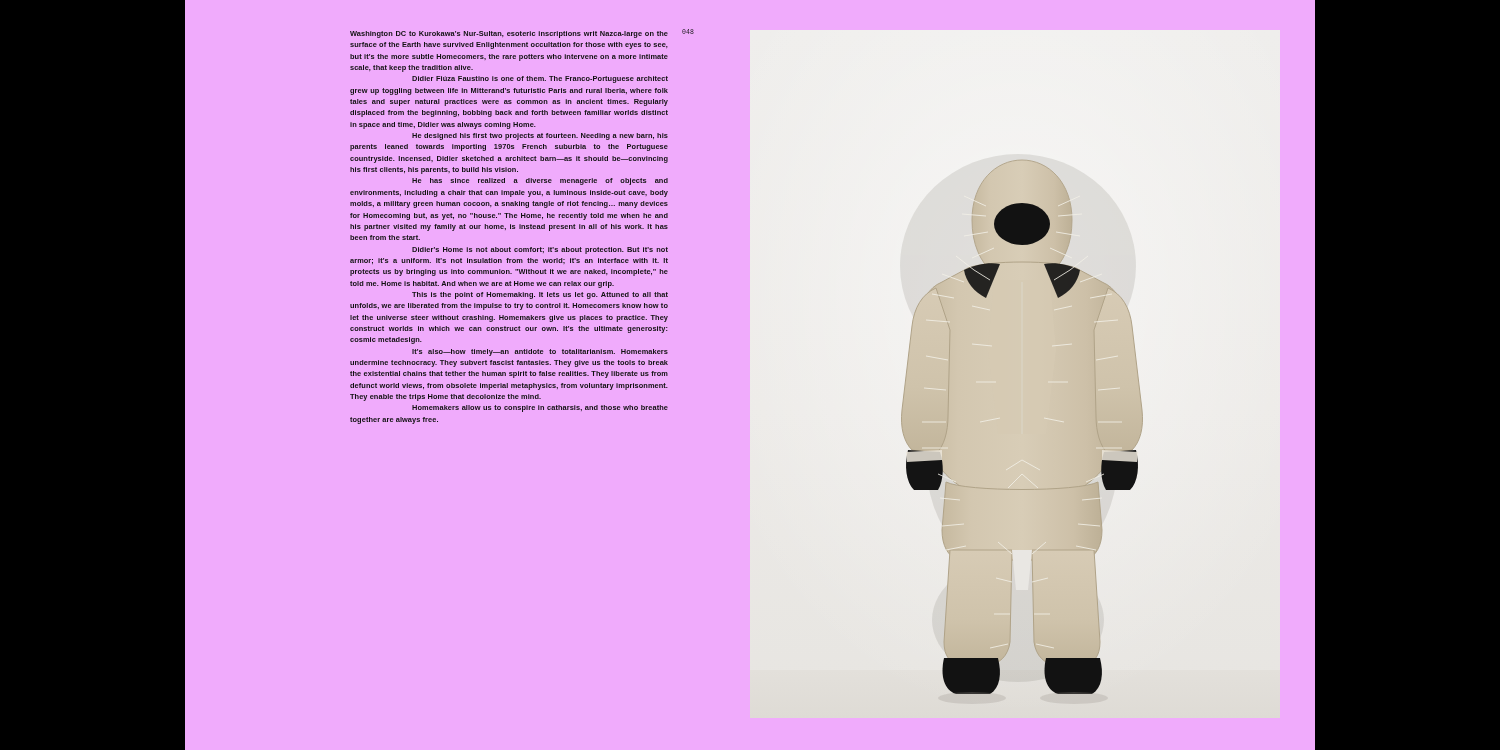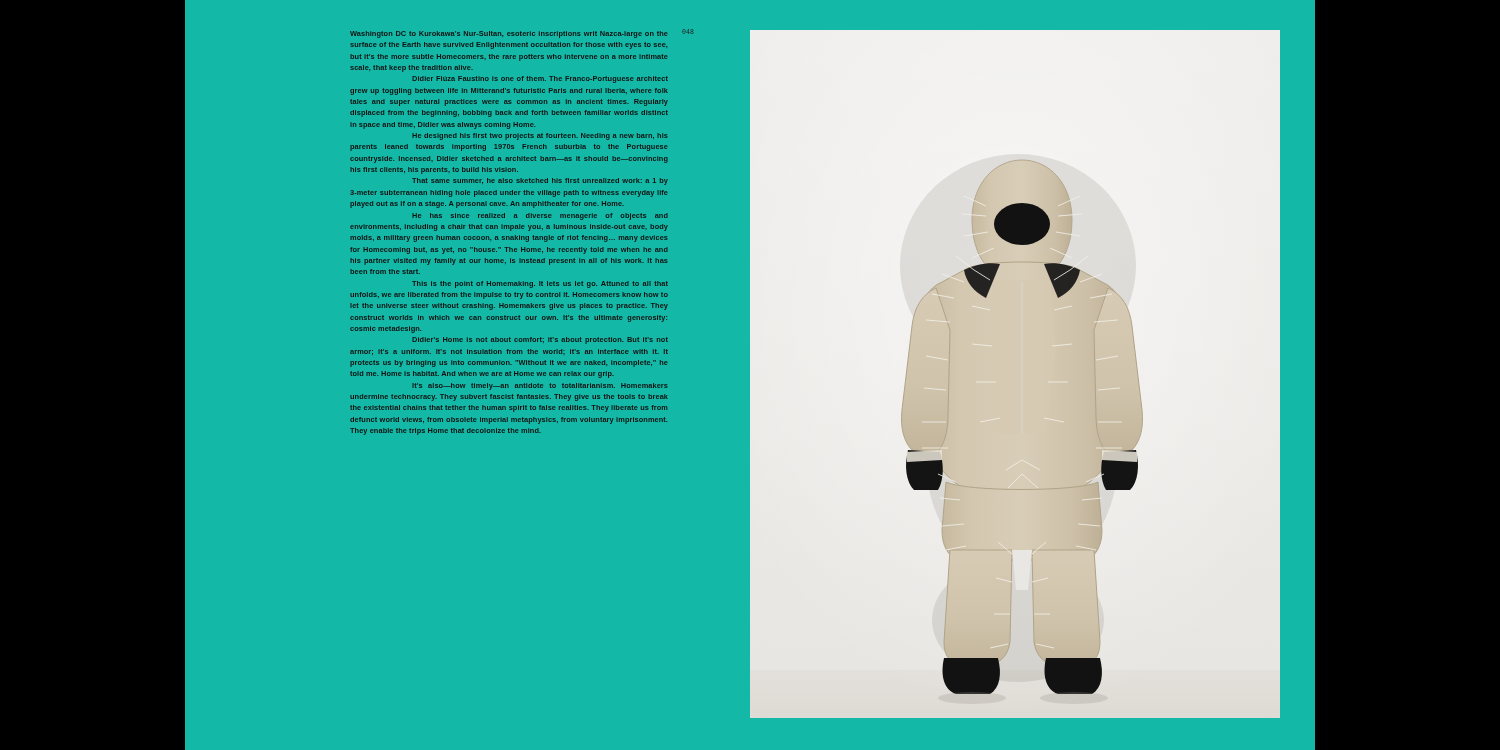--- a/index.html
+++ b/index.html
@@ -18,21 +18,21 @@
     width: 1500px;
     height: 750px;
     background: #000000;
   }
   .page {
     position: absolute;
     left: 185px;
     top: 0px;
     width: 1130px;
     height: 750px;
-    background: #14b8a6;
+    background: #f0abfc;
   }
 
   
   .text-col {
     position: absolute;
     left: 165px;           
     top: 28px;
     width: 318px;          
     color: #111111;
     font-size: 7.4px;
@@ -102,25 +102,25 @@
 <body>
 
 <div class="stage">
 
   <div class="page">
 
     <div class="text-col">
       <p>Washington DC to Kurokawa's Nur-Sultan, esoteric inscriptions writ Nazca-large on the surface of the Earth have survived Enlightenment occultation for those with eyes to see, but it's the more subtle Homecomers, the rare potters who intervene on a more intimate scale, that keep the tradition alive.</p>
       <p class="indent">Didier Fiúza Faustino is one of them. The Franco-Portuguese architect grew up toggling between life in Mitterand's futuristic Paris and rural Iberia, where folk tales and super natural practices were as common as in ancient times. Regularly displaced from the beginning, bobbing back and forth between familiar worlds distinct in space and time, Didier was always coming Home.</p>
       <p class="indent">He designed his first two projects at fourteen. Needing a new barn, his parents leaned towards importing 1970s French suburbia to the Portuguese countryside. Incensed, Didier sketched a architect barn—as it should be—convincing his first clients, his parents, to build his vision.</p>
-      <p class="indent">That same summer, he also sketched his first unrealized work: a 1 by 3-meter subterranean hiding hole placed under the village path to witness everyday life played out as if on a stage. A personal cave. An amphitheater for one. Home.</p>
       <p class="indent">He has since realized a diverse menagerie of objects and environments, including a chair that can impale you, a luminous inside-out cave, body molds, a military green human cocoon, a snaking tangle of riot fencing… many devices for Homecoming but, as yet, no "house." The Home, he recently told me when he and his partner visited my family at our home, is instead present in all of his work. It has been from the start.</p>
+      <p class="indent">Didier's Home is not about comfort; it's about protection. But it's not armor; it's a uniform. It's not insulation from the world; it's an interface with it. It protects us by bringing us into communion. "Without it we are naked, incomplete," he told me. Home is habitat. And when we are at Home we can relax our grip.</p>
       <p class="indent">This is the point of Homemaking. It lets us let go. Attuned to all that unfolds, we are liberated from the impulse to try to control it. Homecomers know how to let the universe steer without crashing. Homemakers give us places to practice. They construct worlds in which we can construct our own. It's the ultimate generosity: cosmic metadesign.</p>
-      <p class="indent">Didier's Home is not about comfort; it's about protection. But it's not armor; it's a uniform. It's not insulation from the world; it's an interface with it. It protects us by bringing us into communion. "Without it we are naked, incomplete," he told me. Home is habitat. And when we are at Home we can relax our grip.</p>
       <p class="indent">It's also—how timely—an antidote to totalitarianism. Homemakers undermine technocracy. They subvert fascist fantasies. They give us the tools to break the existential chains that tether the human spirit to false realities. They liberate us from defunct world views, from obsolete imperial metaphysics, from voluntary imprisonment. They enable the trips Home that decolonize the mind.</p>
+      <p class="indent">Homemakers allow us to conspire in catharsis, and those who breathe together are always free.</p>
     </div>
 
     <div class="folio">048</div>
 
     <div class="plate-caption">Home Suit Home, 2013</div>
 
     <div class="plate">
       <div class="floorline"></div>
 
       <div class="suit">

